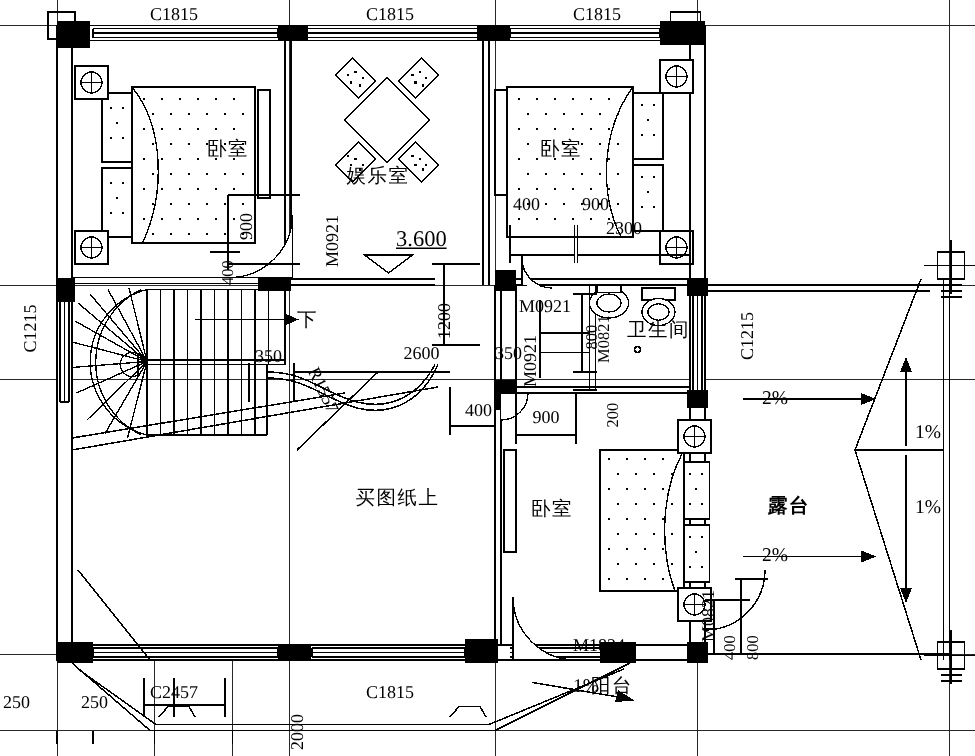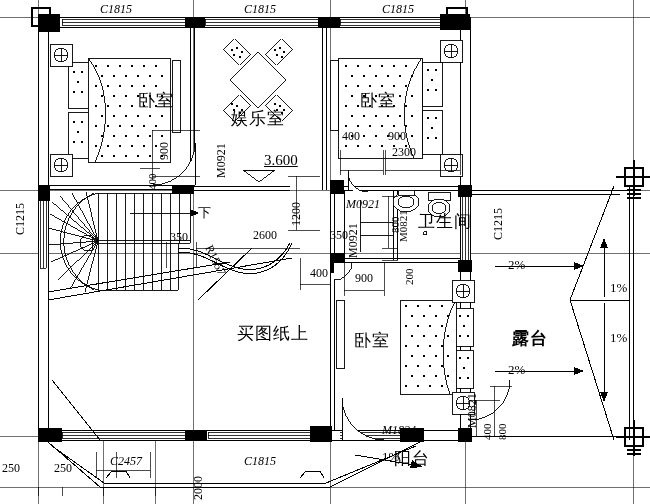--- a/index.html
+++ b/index.html
@@ -2,24 +2,24 @@
 <html><head>
 <meta charset="utf-8">
 <style>
   html,body{margin:0;padding:0;background:#ffffff;}
   body{width:650px;height:504px;overflow:hidden;
        font-family:"Liberation Serif","DejaVu Serif",serif;color:#000;}
   #plan{position:relative;width:650px;height:504px;background:#fff;}
   #plan svg{position:absolute;left:0;top:0;}
   .lbl{position:absolute;white-space:nowrap;line-height:1;
        font-family:"Liberation Serif","DejaVu Serif",serif;color:#000;}
-  .room{font-size:17px;letter-spacing:1px;}
+  .room{font-size:13px;letter-spacing:1px;}
   .dim{font-size:12px;}
   .dimv{font-size:12px;transform:rotate(-90deg);transform-origin:left top;}
-  .code{font-size:12px;font-style:italic;}
+  .code{font-size:12px;}
   .codev{font-size:12px;transform:rotate(-90deg);transform-origin:left top;}
   .smallv{font-size:11px;transform:rotate(-90deg);transform-origin:left top;}
   #watermark{position:absolute;left:128px;top:22px;font-size:30px;
      font-weight:bold;letter-spacing:1px;white-space:nowrap;
      font-family:"DejaVu Sans","Liberation Sans",sans-serif;
      color:#ffffff;
      -webkit-text-stroke:1.6px #8c1c1c;
      text-shadow:0 0 1px #8c1c1c;}
 </style>
 </head>
@@ -638,36 +638,36 @@
   <div class="lbl room" style="left:237px;top:325px;">买图纸上</div>
   <div class="lbl room" style="left:354px;top:332px;">卧室</div>
   <div class="lbl room" style="left:512px;top:330px;font-weight:bold;">露台</div>
   <div class="lbl room" style="left:394px;top:450px;">阳台</div>
 
   <div class="lbl code" style="left:100px;top:3px;">C1815</div>
   <div class="lbl code" style="left:244px;top:3px;">C1815</div>
   <div class="lbl code" style="left:382px;top:3px;">C1815</div>
   <div class="lbl codev" style="left:14px;top:235px;">C1215</div>
   <div class="lbl codev" style="left:492px;top:240px;">C1215</div>
-  <div class="lbl code" style="left:100px;top:455px;margin-left:10px;">C2457</div>
+  <div class="lbl code" style="left:100px;top:455px;">C2457</div>
   <div class="lbl code" style="left:244px;top:455px;">C1815</div>
   <div class="lbl codev" style="left:215px;top:178px;">M0921</div>
   <div class="lbl code" style="left:346px;top:198px;">M0921</div>
   <div class="lbl codev" style="left:347px;top:258px;">M0921</div>
   <div class="lbl smallv" style="left:398px;top:242px;">M0821</div>
   <div class="lbl codev" style="left:466px;top:428px;">M0821</div>
   <div class="lbl code" style="left:382px;top:424px;">M1824</div>
 
   <div class="lbl dimv" style="left:158px;top:160px;">900</div>
   <div class="lbl smallv" style="left:147px;top:190px;">400</div>
   <div class="lbl dim" style="left:342px;top:130px;">400</div>
   <div class="lbl dim" style="left:388px;top:130px;">900</div>
-  <div class="lbl dim" style="left:392px;top:146px;">2300</div>
+  <div class="lbl dim" style="left:404px;top:146px;">2300</div>
   <div class="lbl dimv" style="left:290px;top:226px;">1200</div>
-  <div class="lbl dim" style="left:253px;top:229px;">2600</div>
+  <div class="lbl dim" style="left:269px;top:229px;">2600</div>
   <div class="lbl dim" style="left:170px;top:231px;">350</div>
   <div class="lbl dim" style="left:330px;top:229px;">350</div>
   <div class="lbl dim" style="left:214px;top:243px;transform:rotate(64deg);transform-origin:left top;">R1557</div>
   <div class="lbl dim" style="left:310px;top:267px;">400</div>
   <div class="lbl dim" style="left:355px;top:272px;">900</div>
   <div class="lbl smallv" style="left:404px;top:285px;">200</div>
   <div class="lbl smallv" style="left:390px;top:233px;">800</div>
   <div class="lbl dim" style="left:2px;top:462px;">250</div>
   <div class="lbl dim" style="left:54px;top:462px;">250</div>
   <div class="lbl dimv" style="left:192px;top:500px;">2000</div>

